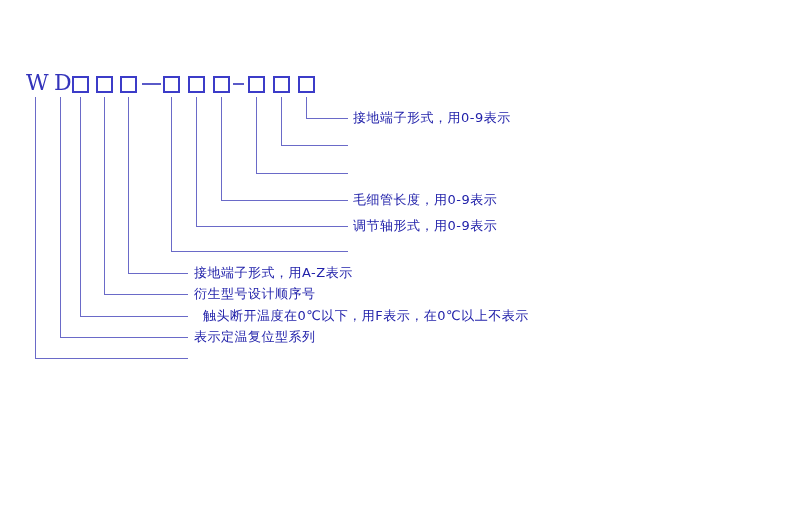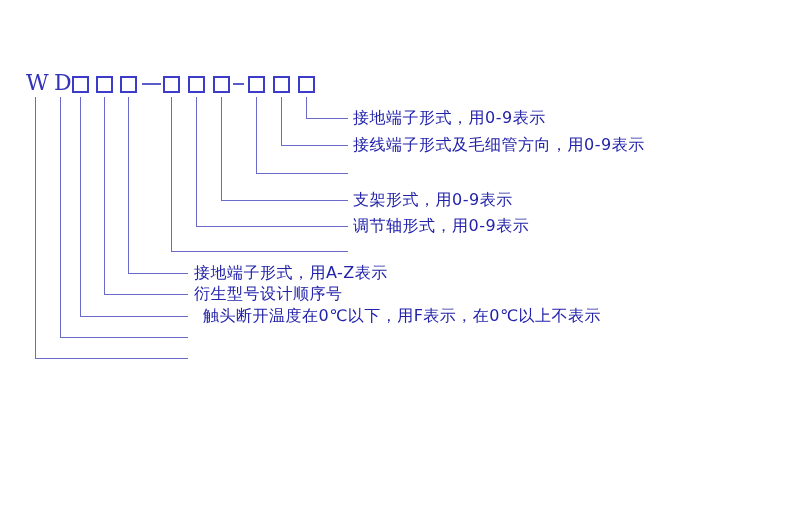--- a/index.html
+++ b/index.html
@@ -35,21 +35,21 @@
     background: #5a5ac8;
   }
   .leader {
     position: absolute;
     border-left: 1.5px solid #6a6ac8;
     border-bottom: 1.5px solid #6a6ac8;
   }
   .label {
     position: absolute;
     color: #2222aa;
-    font-size: 16px;
+    font-size: 13px;
     line-height: 16px;
     white-space: nowrap;
     letter-spacing: 0.5px;
   }
 </style>
 </head>
 <body>
 
 <div class="canvas">
 
@@ -74,20 +74,20 @@
   <div class="leader" style="left:221px; top:97px; width:126px; height:103px"></div>
   <div class="leader" style="left:196px; top:97px; width:151px; height:129px"></div>
   <div class="leader" style="left:171px; top:97px; width:176px; height:154px"></div>
   <div class="leader" style="left:128px; top:97px; width:59px;  height:176px"></div>
   <div class="leader" style="left:104px; top:97px; width:83px;  height:197px"></div>
   <div class="leader" style="left:80px;  top:97px; width:107px; height:219px"></div>
   <div class="leader" style="left:60px;  top:97px; width:127px; height:240px"></div>
   <div class="leader" style="left:35px;  top:97px; width:152px; height:261px"></div>
 
   <div class="label" style="left:353px; top:110px">接地端子形式，用0-9表示</div>
-  <div class="label" style="left:353px; top:137px">接线端子形式及毛细管方向，用0-9表示</div>
-  <div class="label" style="left:353px; top:192px">支架形式，用0-9表示</div>
+  <div class="label" style="left:353px; top:192px">毛细管长度，用0-9表示</div>
   <div class="label" style="left:353px; top:218px">调节轴形式，用0-9表示</div>
   <div class="label" style="left:194px; top:265px">接地端子形式，用A-Z表示</div>
   <div class="label" style="left:194px; top:286px">衍生型号设计顺序号</div>
   <div class="label" style="left:203px; top:308px">触头断开温度在0℃以下，用F表示，在0℃以上不表示</div>
+  <div class="label" style="left:194px; top:329px">表示定温复位型系列</div>
 
 </div>
 
 </body></html>

